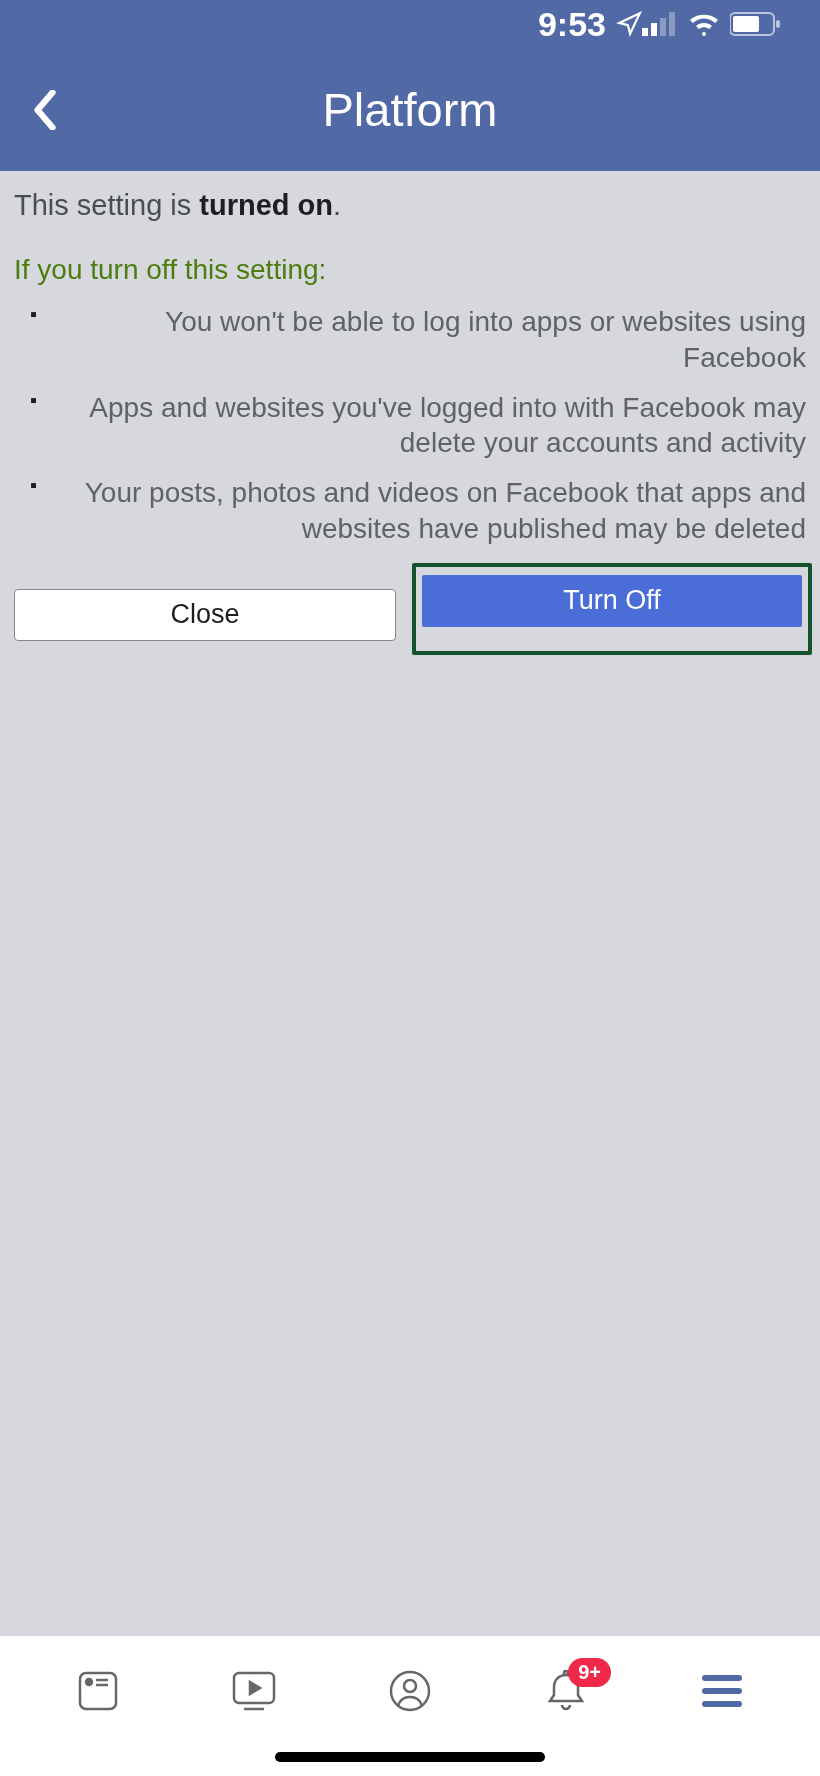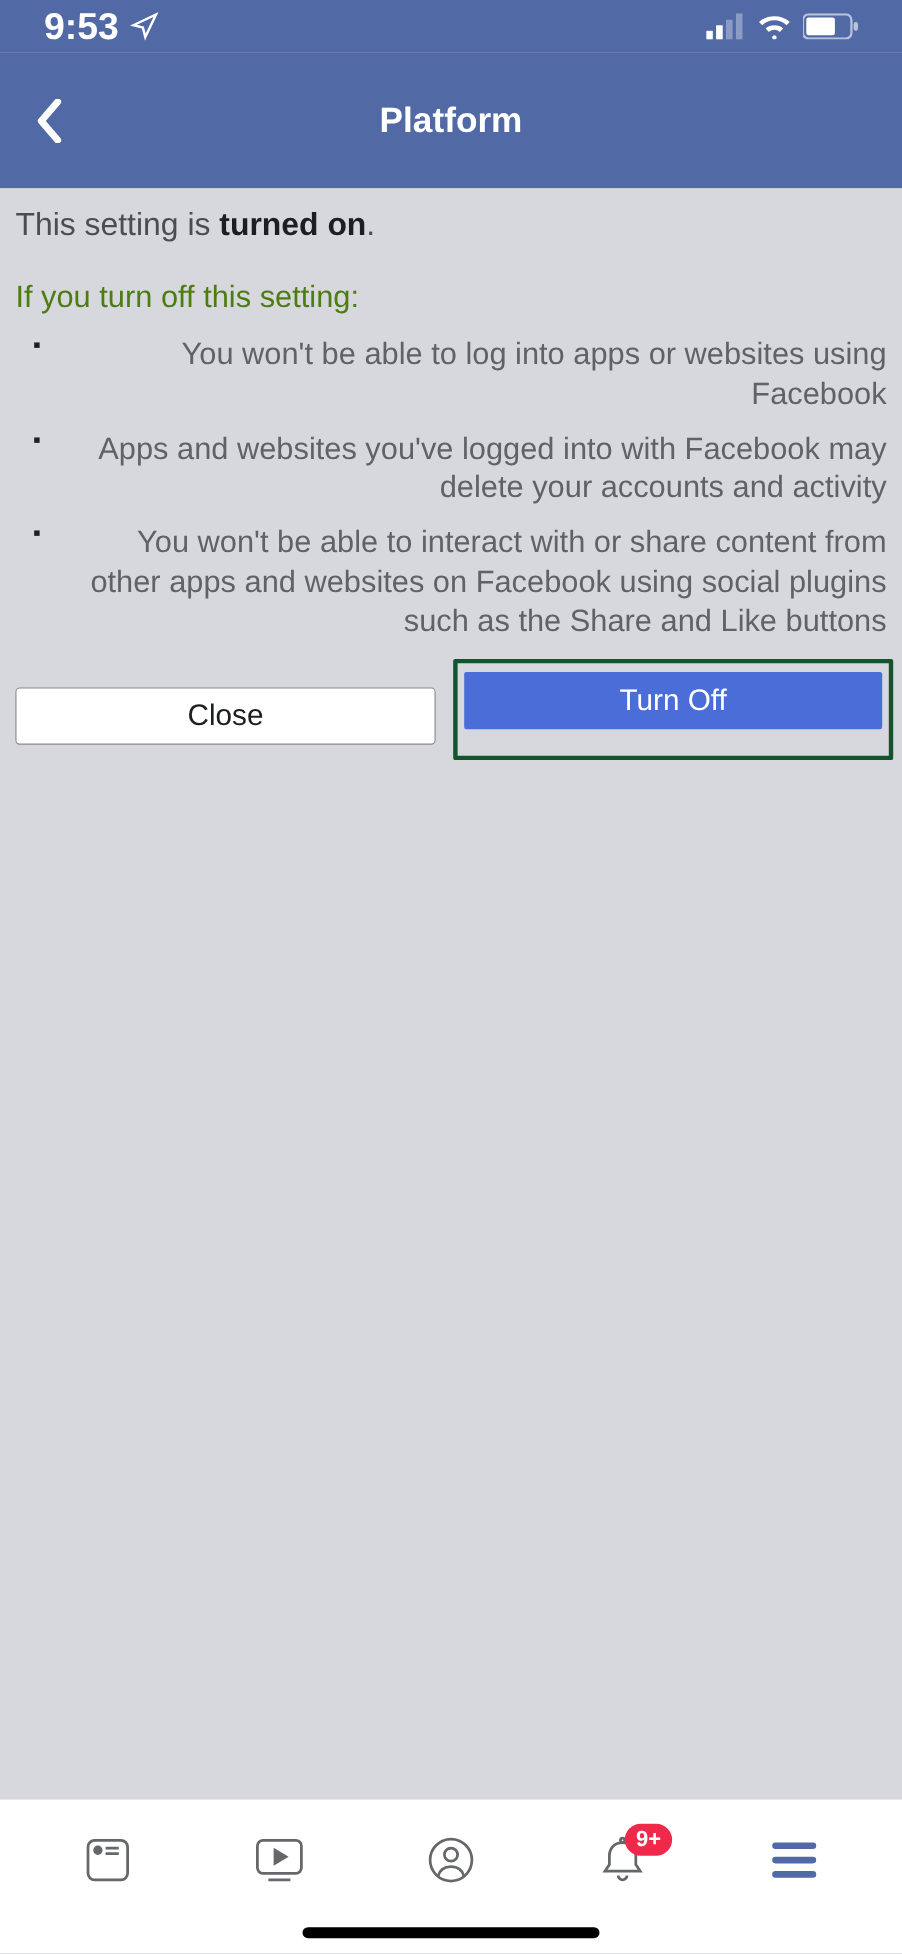--- a/index.html
+++ b/index.html
@@ -12,21 +12,21 @@
       height: 1776px;
       font-family: -apple-system, BlinkMacSystemFont, 'Segoe UI', Helvetica, Arial, sans-serif;
       background: #d6d8dd;
       position: relative;
       overflow: hidden;
     }
     .status-bar {
       height: 48px;
       background: #5169a5;
       display: flex;
-      justify-content: space-between;
+      justify-content: flex-end;
       align-items: center;
       padding: 0 40px 0 40px;
       color: white;
     }
     .status-time {
       font-size: 34px;
       font-weight: 600;
       display: flex;
       align-items: center;
       gap: 10px;
@@ -50,22 +50,22 @@
       align-items: center;
       justify-content: center;
       width: 40px;
       height: 40px;
     }
     .nav-title {
       position: absolute;
       left: 50%;
       transform: translateX(-50%);
       color: white;
-      font-size: 32px;
-      font-weight: 700;
+      font-size: 47px;
+      font-weight: 400;
       text-align: center;
     }
     .content {
       padding: 18px 14px;
     }
     .section-title {
       font-size: 30px;
       font-weight: 700;
       color: #1c1e21;
       margin-bottom: 30px;
@@ -228,21 +228,21 @@
 </div>
 
 <div class="content">
   <div class="status-text">
     <span>This setting is </span><strong>turned on</strong><span>.</span>
   </div>
   <div class="intro-text">If you turn off this setting:</div>
   <ul>
     <li>You won't be able to log into apps or websites using Facebook</li>
     <li>Apps and websites you've logged into with Facebook may delete your accounts and activity</li>
-    <li>You won't be able to interact with or share content from other apps and websites on Facebook using social plugins such as the Share and Like buttons</li>
+    <li>Your posts, photos and videos on Facebook that apps and websites have published may be deleted</li>
   </ul>
   <div class="button-row">
     <div class="btn btn-close">Close</div>
     <div class="btn-turnoff-wrapper">
       <div class="btn btn-turnoff">Turn Off</div>
     </div>
   </div>
 </div>
 
 <div class="bottom-nav">

